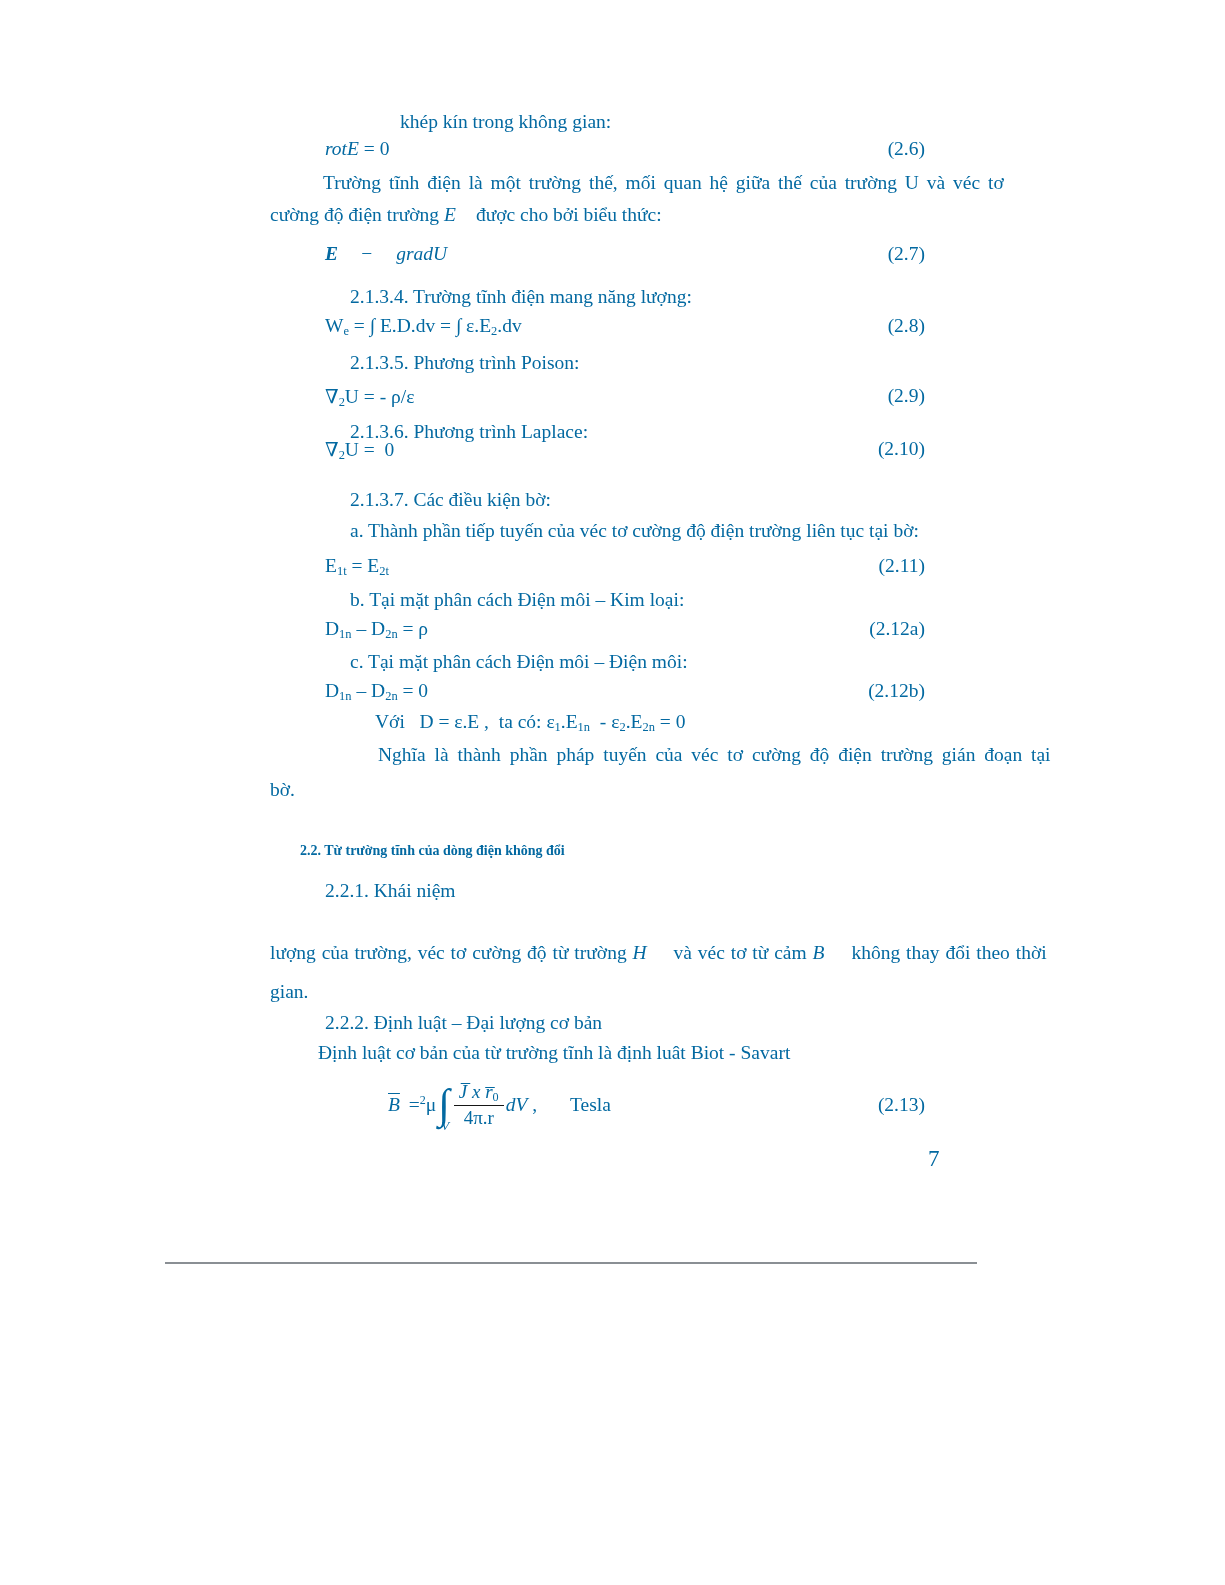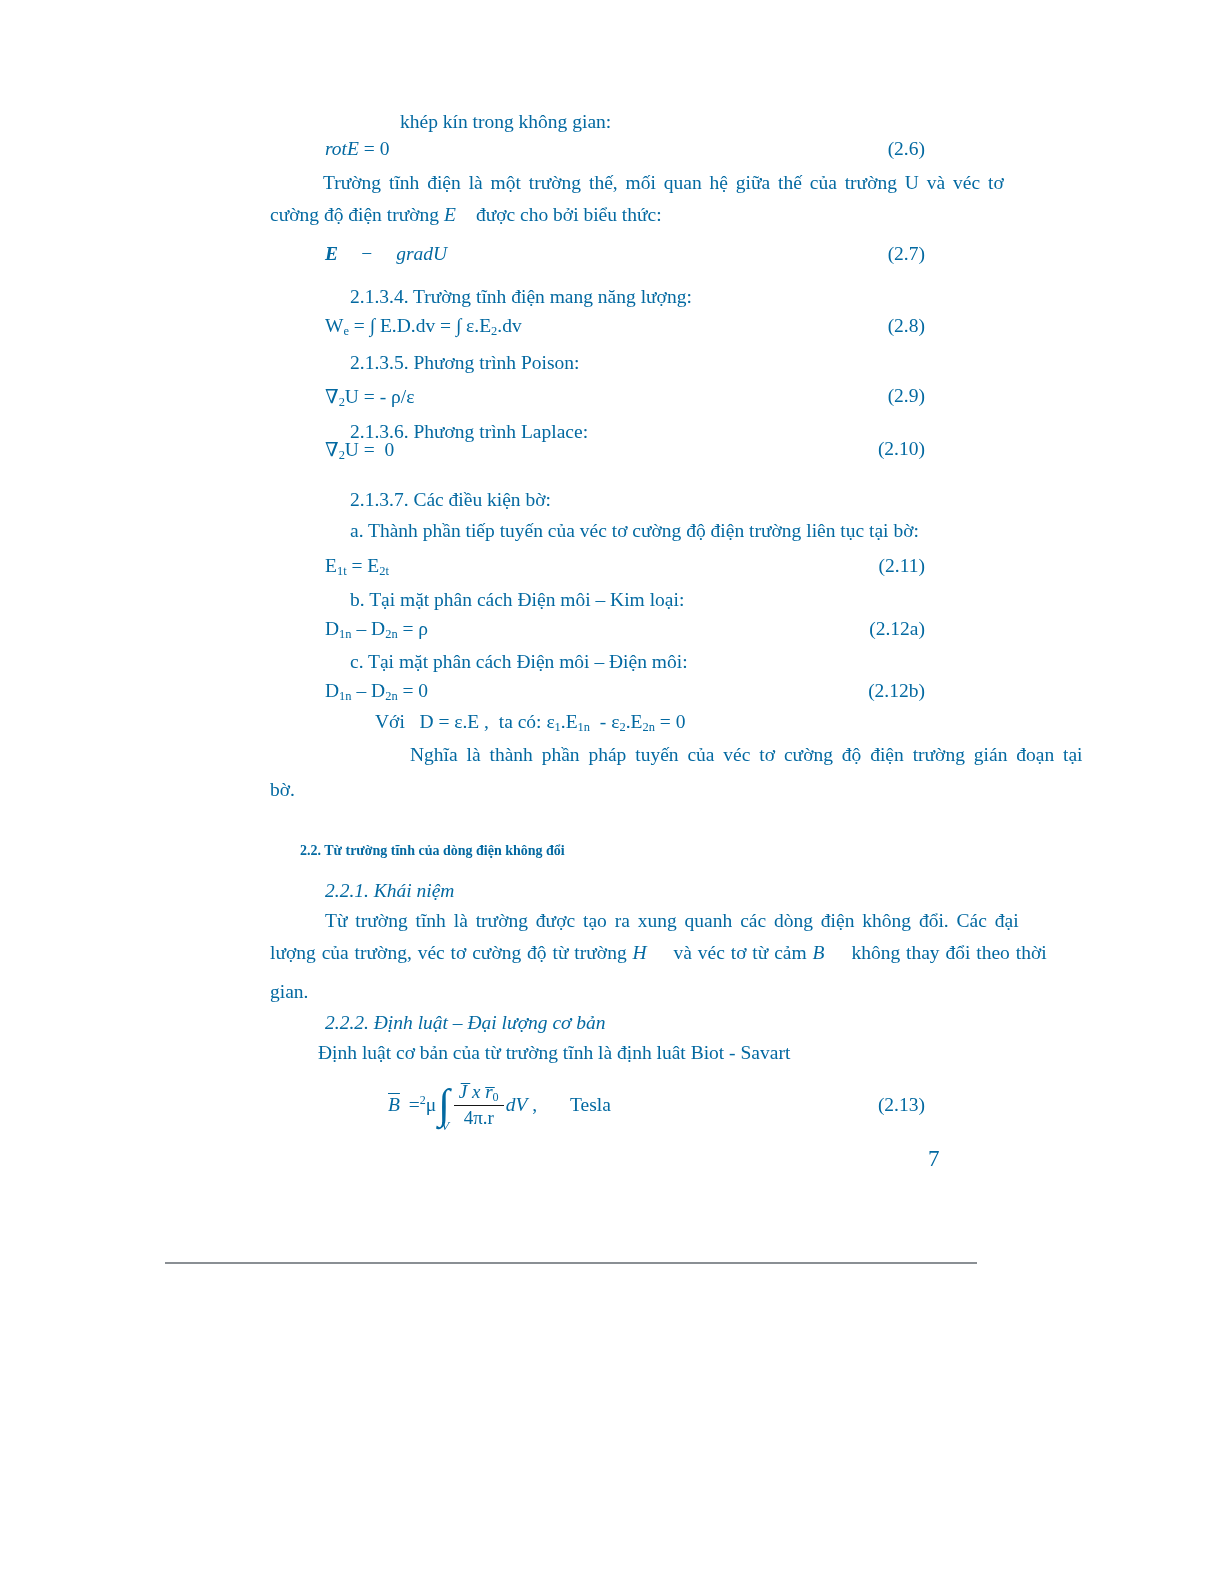--- a/index.html
+++ b/index.html
@@ -7,24 +7,24 @@
     position:relative;
     width:1225px;height:1585px;
     background:#ffffff;
     font-family:"Liberation Serif","DejaVu Serif",serif;
     color:#0369a1;
     font-size:19.5px;
     overflow:hidden;
   }
   .line{position:absolute;white-space:pre;line-height:1.25;}
   .ws3{word-spacing:3px;}
-  .ws4{word-spacing:4px;margin-left:32px;}
+  .ws4{word-spacing:4px;}
   .ws1{word-spacing:1px;}
   .bold{font-weight:bold;font-size:14px;}
-  .ital{font-style:italic;}
+  .ital{}
   .eqrow{
     position:absolute;left:270px;width:655px;
     display:flex;justify-content:space-between;align-items:flex-start;
   }
   .eqf{margin-left:55px;white-space:pre;}
   .eqn{white-space:pre;}
   
   .s-i{font-style:italic;}
   .s-bi{font-style:italic;font-weight:bold;}
   .s-sub{font-size:0.64em;vertical-align:-0.22em;}
@@ -114,21 +114,20 @@
     <span class="eqn">(2.12b)</span>
   </div>
 
   <div class="line" style="left:375px;top:710px"><span>Với   D = ε.E ,  ta có: ε</span><span class="s-sub">1</span><span>.E</span><span class="s-sub">1n</span><span>  - ε</span><span class="s-sub">2</span><span>.E</span><span class="s-sub">2n</span><span> = 0</span></div>
   <div class="line ws4" style="left:378px;top:743px">Nghĩa là thành phần pháp tuyến của véc tơ cường độ điện trường gián đoạn tại</div>
   <div class="line" style="left:270px;top:778px">bờ.</div>
 
   <div class="line bold" style="left:300px;top:842px">2.2. Từ trường tĩnh của dòng điện không đổi</div>
   <div class="line ital" style="left:325px;top:879px">2.2.1. Khái niệm</div>
 
-  <div class="line ws3" style="left:325px;top:909px">Từ trường tĩnh là trường được tạo ra xung quanh các dòng điện không đổi. Các đại</div>
   <div class="line ws1" style="left:270px;top:941px"><span>lượng của trường, véc tơ cường độ từ trường </span><span class="s-i">H⃗</span><span>  và véc tơ từ cảm </span><span class="s-i">B⃗</span><span>  không thay đổi theo thời</span></div>
   <div class="line" style="left:270px;top:980px">gian.</div>
 
   <div class="line ital" style="left:325px;top:1011px">2.2.2. Định luật – Đại lượng cơ bản</div>
   <div class="line" style="left:318px;top:1041px">Định luật cơ bản của từ trường tĩnh là định luât Biot - Savart</div>
 
   <div class="eq213row">
     <span class="eq213">
       <span class="bbar">B</span><span> =</span><span class="small2">2</span><span>μ</span><span class="bigint"><span class="intglyph">∫</span><span class="intsub">V</span></span><span class="frac"><span class="fracnum"><span class="s-i">J̅</span><span class="s-i"> x </span><span class="s-i">r̅</span><span class="s-sub">0</span></span><span class="fracden">4π.r</span></span><span class="dv">dV</span><span> , </span><span class="unit">Tesla</span>
     </span>

